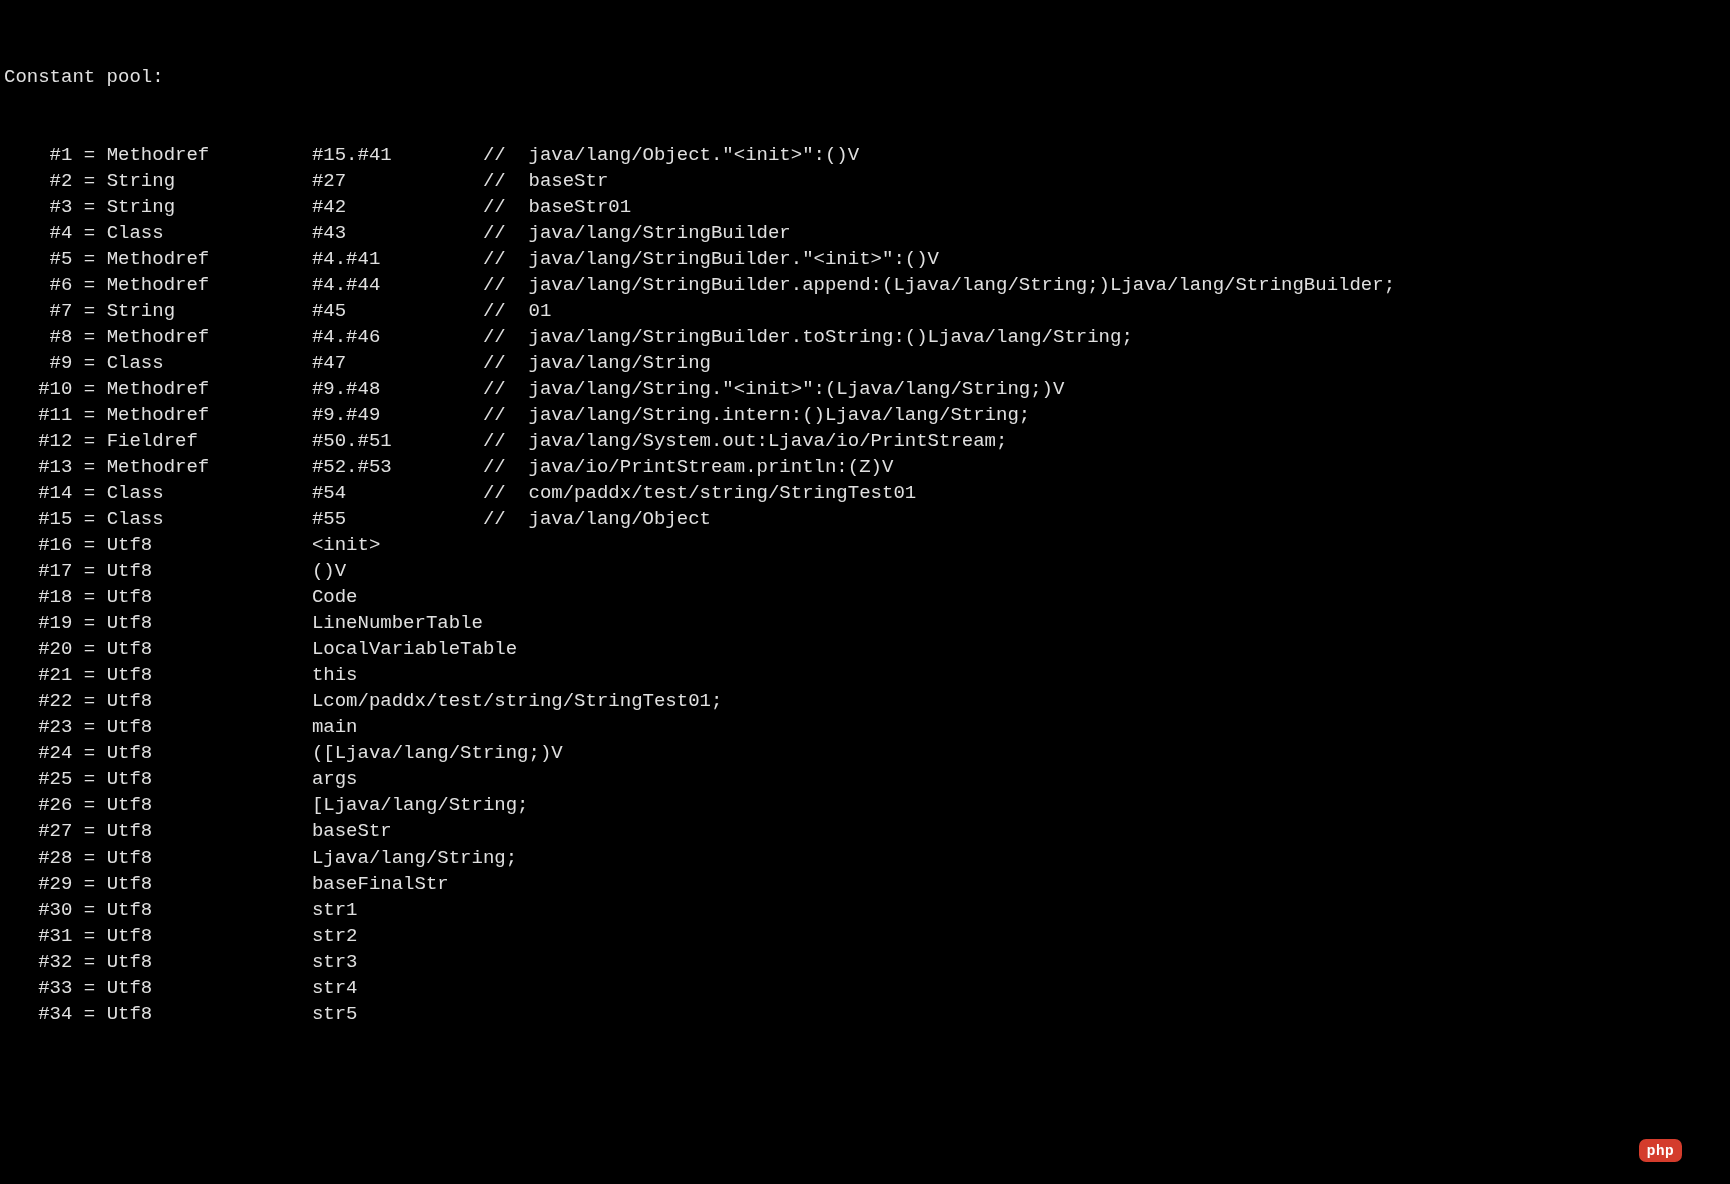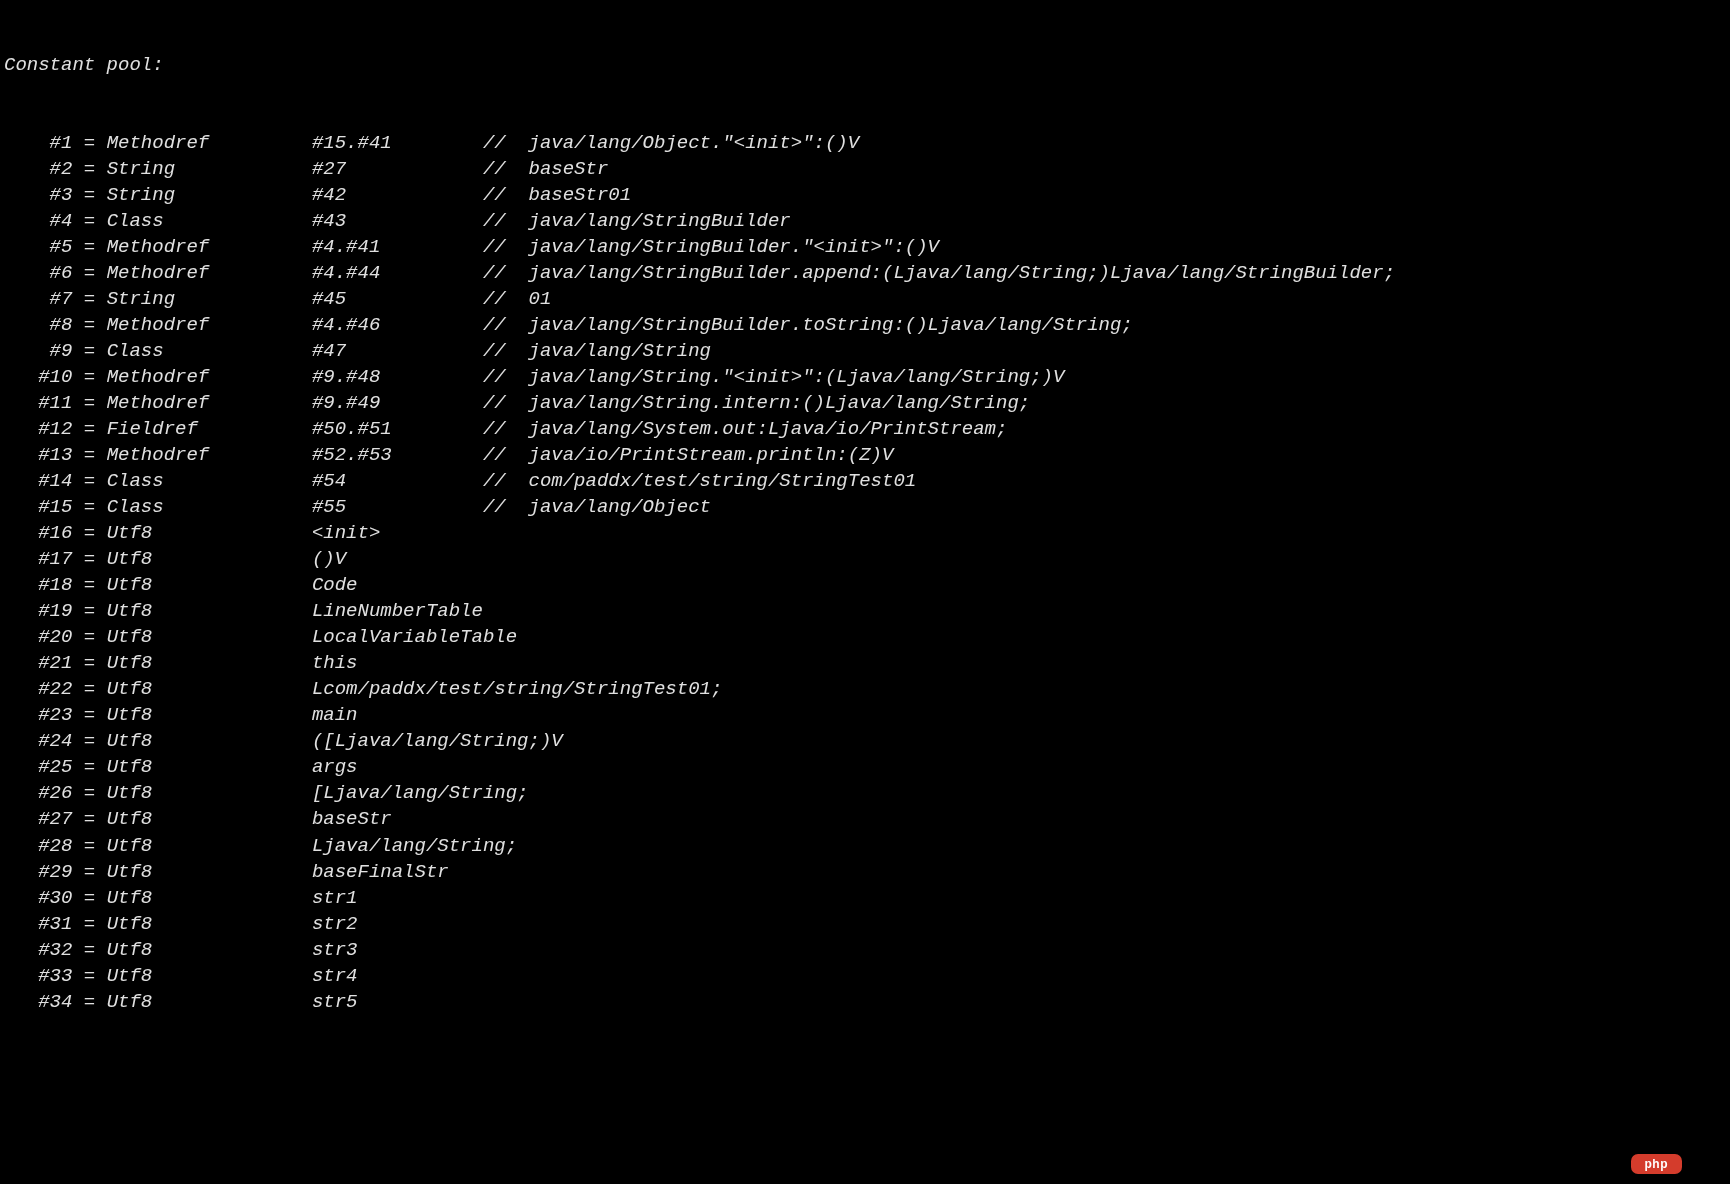--- a/index.html
+++ b/index.html
@@ -6,37 +6,36 @@
       margin: 0;
       padding: 0;
       background: #000;
       color: #e0e0e0;
       font-family: "Lucida Console", Monaco, "Courier New", monospace;
       font-size: 19px;
       line-height: 1.37;
       font-weight: 500;
     }
     .terminal {
-      padding: 0 4px;
+      padding: 12px 4px;
       white-space: pre;
-      font-style: italic;
     }
     .row {
       display: block;
     }
     .watermark {
       position: fixed;
       right: 48px;
-      bottom: 10px;
+      bottom: 22px;
       background: #d43c2c;
       color: #fff;
       font-family: Arial, sans-serif;
-      font-size: 12px;
+      font-size: 14px;
       font-weight: bold;
-      padding: 2px 14px;
+      padding: 2px 8px;
       border-radius: 7px;
       letter-spacing: 0.5px;
       text-transform: lowercase;
     }
   </style>
 </head>
 <body>
 
 <div class="terminal">
   <span class="row">Constant pool:</span>

